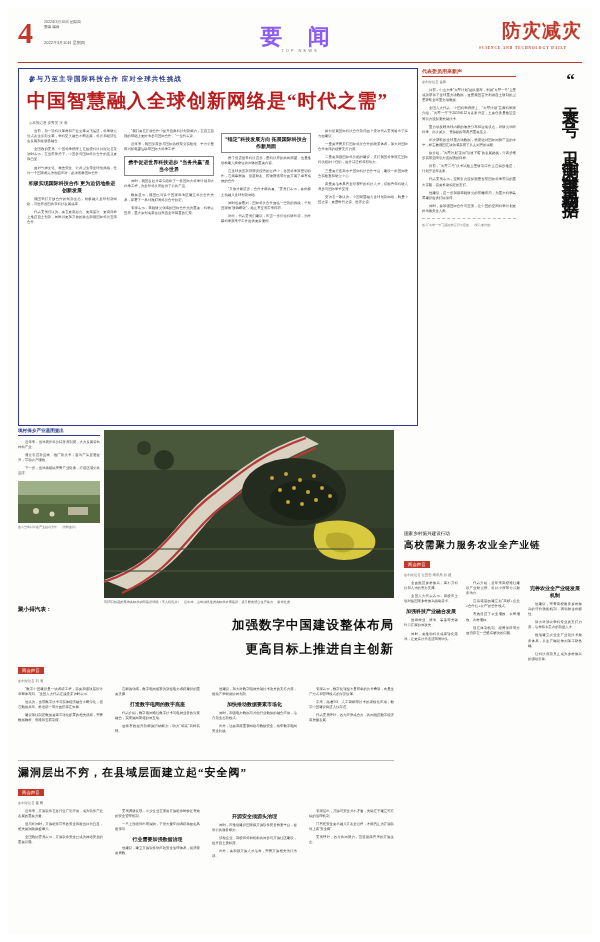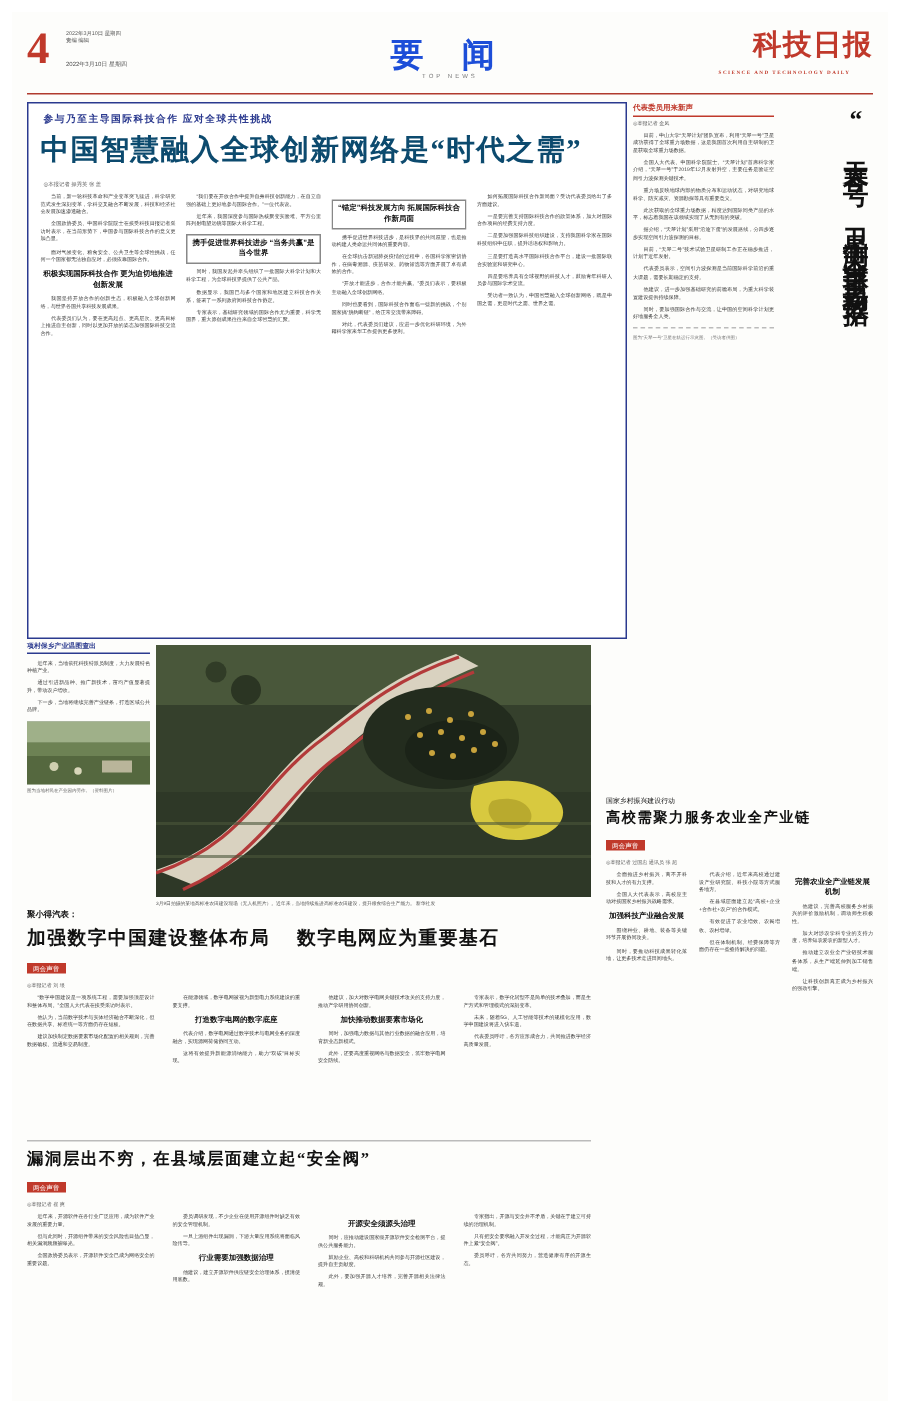--- a/index.html
+++ b/index.html
@@ -16,21 +16,21 @@
   .masthead{position:absolute;left:10px;top:8px;width:564px;height:46px;}
   .page-num{
     position:absolute;left:0;top:2px;font-size:30px;font-weight:bold;
     color:#c0392b;line-height:30px;font-family:"Liberation Serif",serif;
   }
   .mast-meta{position:absolute;left:26px;top:4px;font-size:3.6px;color:#555;line-height:5px;}
   .mast-meta div{white-space:nowrap;}
   .mast-date{position:absolute;left:26px;top:24px;font-size:4px;color:#555;}
   .mast-title{
     position:absolute;left:0;right:0;top:6px;text-align:center;
-    font-size:22px;letter-spacing:10px;font-weight:bold;color:#1d4ed8;
+    font-size:22px;letter-spacing:10px;font-weight:bold;color:#8b5cf6;
     font-family:"Liberation Serif",serif;
   }
   .mast-sub{
     position:absolute;left:0;right:0;top:32px;text-align:center;
     font-size:4px;letter-spacing:2px;color:#777;
   }
   .logo{
     position:absolute;right:0;top:0;width:118px;height:34px;
     color:#c0392b;font-size:19px;font-weight:bold;letter-spacing:1px;
     font-family:"Liberation Serif",serif;text-align:right;line-height:30px;
@@ -50,21 +50,21 @@
   .leadbox{
     position:absolute;left:10px;top:60px;width:398px;height:356px;
     border:1.2px solid #2b3a8f;background:#fff;
   }
   .lead-kicker{
     position:absolute;left:10px;top:6px;font-size:6.5px;color:#2b3a8f;font-weight:bold;
     letter-spacing:1px;
   }
   .lead-title{
     position:absolute;left:8px;top:20px;width:380px;font-size:19px;font-weight:bold;
-    color:#0c4a6e;letter-spacing:1px;font-family:"Liberation Serif",serif;line-height:24px;
+    color:#b91c1c;letter-spacing:1px;font-family:"Liberation Serif",serif;line-height:24px;
   }
   .lead-byline{position:absolute;left:10px;top:52px;font-size:3.6px;color:#666;}
   .lead-cols{position:absolute;left:8px;top:60px;width:382px;height:288px;}
   .lcol{position:absolute;top:0;width:90px;height:288px;overflow:hidden;}
   .lcol.c1{left:0;} .lcol.c2{left:97px;} .lcol.c3{left:194px;} .lcol.c4{left:291px;}
   .subhead{font-size:5px;font-weight:bold;color:#111;margin:4px 0 3px 0;line-height:7px;text-align:center;}
   .subhead.boxed{border:0.8px solid #888;padding:2px 1px;}
 
   
   .rightcol{position:absolute;left:414px;top:60px;width:160px;height:356px;}
@@ -123,21 +123,21 @@
     <div class="masthead">
       <div class="page-num">4</div>
       <div class="mast-meta">
         <div>2022年3月10日 星期四</div>
         <div>责编 编辑</div>
       </div>
       <div class="mast-date">2022年3月10日 星期四</div>
       <div class="mast-title">要 闻</div>
       <div class="mast-sub">TOP NEWS</div>
       <div class="logo">
-        <span>科技日报</span>
+        <span>防灾减灾</span>
         <span class="logo-sub">SCIENCE AND TECHNOLOGY DAILY</span>
       </div>
     </div>
     <div class="rule r1"></div>
 
     <div class="leadbox">
       <div class="lead-kicker">参与乃至主导国际科技合作 应对全球共性挑战</div>
       <div class="lead-title">中国智慧融入全球创新网络是“时代之需”</div>
       <div class="lead-byline">◎本报记者 操秀英 张 盖</div>
       <div class="lead-cols">
@@ -259,23 +259,23 @@
         <rect x="0" y="118" width="290" height="2" fill="#4b573b" opacity=".6"></rect>
         <rect x="0" y="140" width="290" height="2" fill="#4b573b" opacity=".6"></rect>
         <circle cx="60" cy="30" r="10" fill="#2b3523"></circle>
         <circle cx="40" cy="18" r="7" fill="#313c27"></circle>
       </svg>
     </div>
     <div class="photo-cap">3月9日拍摄的某地高标准农田建设现场（无人机照片）。近年来，当地持续推进高标准农田建设，提升粮食综合生产能力。 新华社发</div>
 
     <div class="mid1">
       <div class="kick">聚小得汽表：</div>
-      <div style="display:flex;gap:18px;align-items:flex-end;">
+      <div style="display:flex;gap:4px;align-items:flex-end;flex-direction:column;">
         <div class="hl">加强数字中国建设整体布局</div>
-        <div class="hl">数字电网应为重要基石</div>
+        <div class="hl">更高目标上推进自主创新</div>
       </div>
       <div class="redtag">两会声音</div>
       <div class="mid1-byline">◎本报记者 刘 垠</div>
       <div style="position:relative;height:108px;margin-top:4px;">
         <div class="c" style="left:0;width:85px;">
           <div class="txt">
             <p>“数字中国建设是一项系统工程，需要加强顶层设计和整体布局。”全国人大代表在接受采访时表示。</p>
             <p>他认为，当前数字技术与实体经济融合不断深化，但在数据共享、标准统一等方面仍存在短板。</p>
             <p>建议加快制定数据要素市场化配置的相关规则，完善数据确权、流通和交易制度。</p>
           </div>

